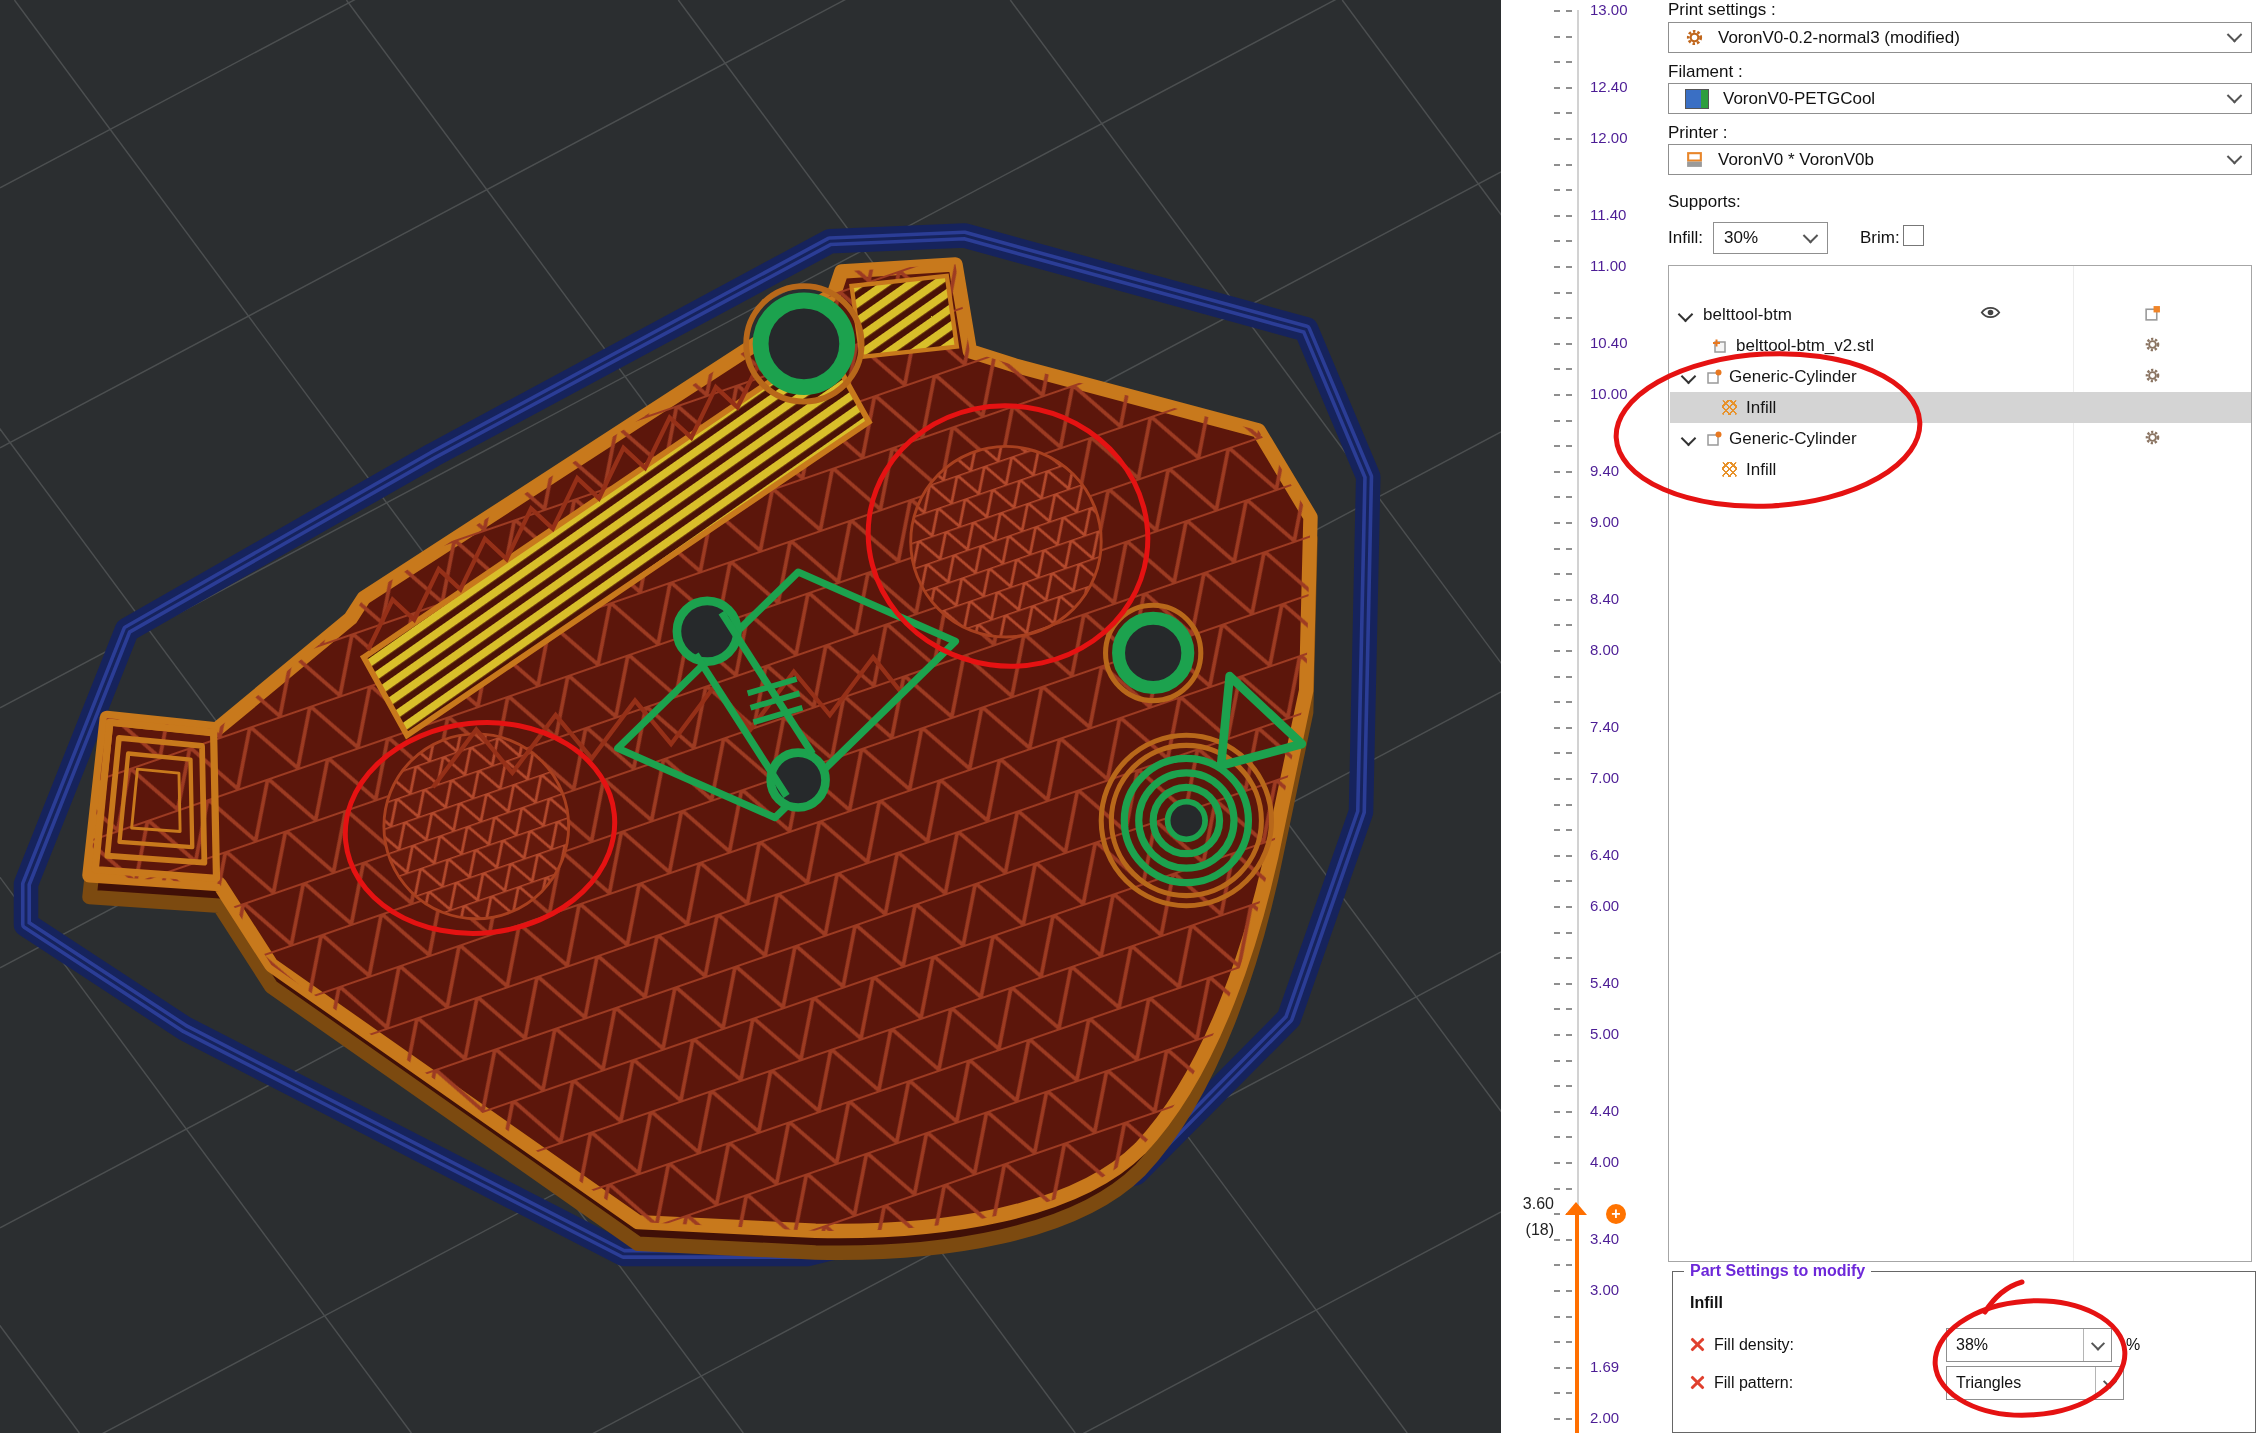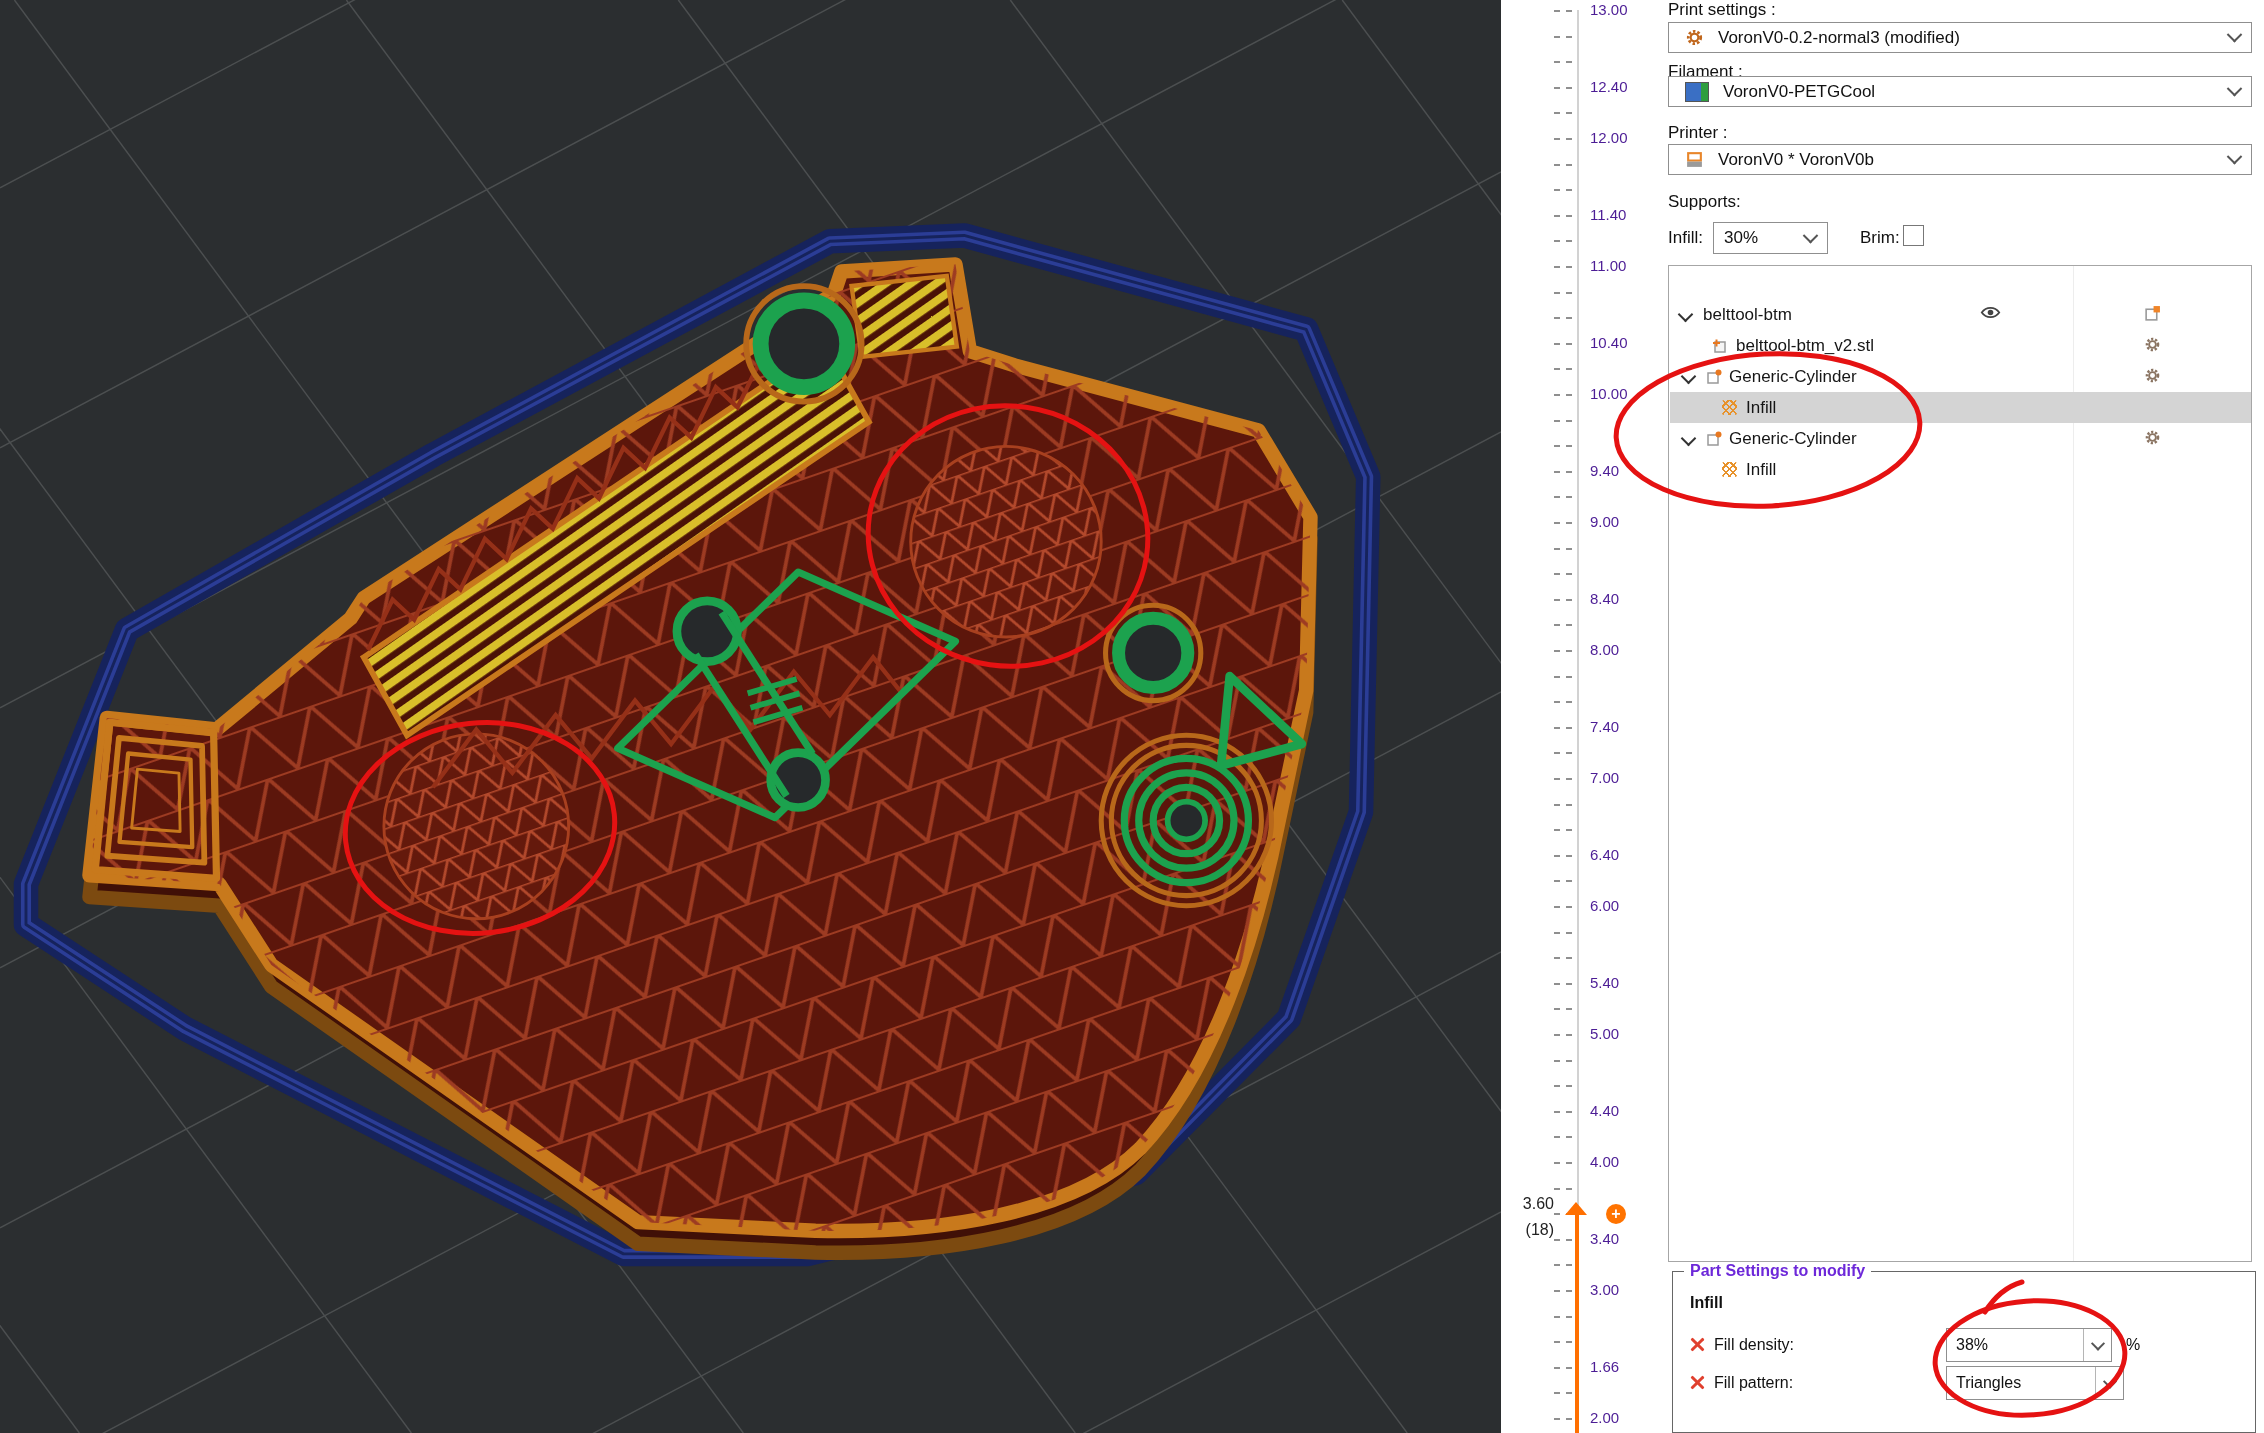--- a/index.html
+++ b/index.html
@@ -182,37 +182,37 @@
   <div class="slider-label" style="top:718px">7.40</div>
   <div class="slider-label" style="top:769px">7.00</div>
   <div class="slider-label" style="top:846px">6.40</div>
   <div class="slider-label" style="top:897px">6.00</div>
   <div class="slider-label" style="top:974px">5.40</div>
   <div class="slider-label" style="top:1025px">5.00</div>
   <div class="slider-label" style="top:1102px">4.40</div>
   <div class="slider-label" style="top:1153px">4.00</div>
   <div class="slider-label" style="top:1230px">3.40</div>
   <div class="slider-label" style="top:1281px">3.00</div>
-  <div class="slider-label" style="top:1358px">1.66</div>
+  <div class="slider-label" style="top:1358px">1.69</div>
   <div class="slider-label" style="top:1409px">2.00</div>
 
   <div class="lbl" style="left:1668px;top:0px">Print settings :</div>
   <div class="combo" style="left:1668px;top:22px;width:584px;height:31px">
     <span class="combo-icon">
       <svg viewBox="0 0 20 20" width="19" height="19">
           <circle cx="10" cy="10" r="6.5" fill="none" stroke="#c0661c" stroke-width="3" stroke-dasharray="2.6 2.1"></circle>
           <circle cx="10" cy="10" r="4" fill="none" stroke="#c0661c" stroke-width="2.2"></circle>
         </svg>
     </span>
     <span class="combo-text">VoronV0-0.2-normal3 (modified)</span>
     <span class="chev"></span>
   </div>
 
   <div class="lbl" style="left:1668px;top:62px">Filament :</div>
-  <div class="combo" style="left:1668px;top:76px;width:584px;height:31px">
+  <div class="combo" style="left:1668px;top:83px;width:584px;height:31px">
     <span class="combo-icon">
         <span class="swatch"></span>
       </span>
     <span class="combo-text">VoronV0-PETGCool</span>
     <span class="chev"></span>
   </div>
 
   <div class="lbl" style="left:1668px;top:123px">Printer :</div>
   <div class="combo" style="left:1668px;top:144px;width:584px;height:31px">
     <span class="combo-icon">

